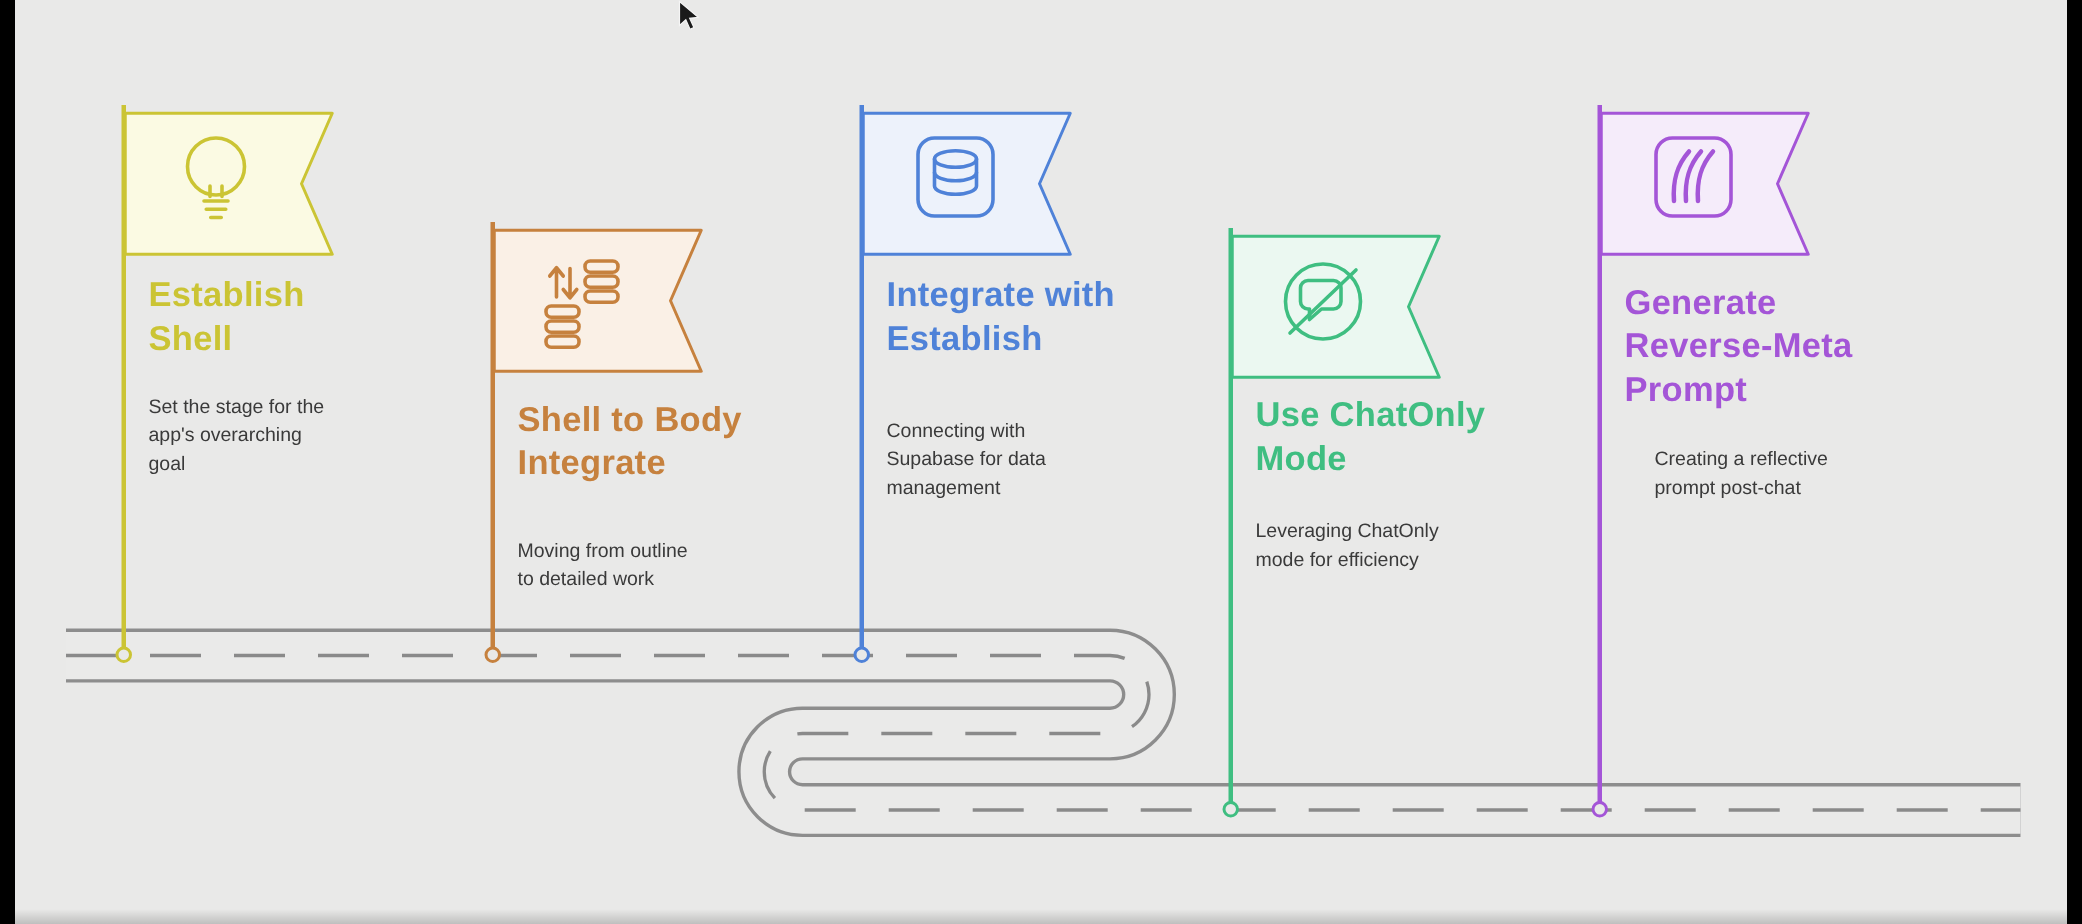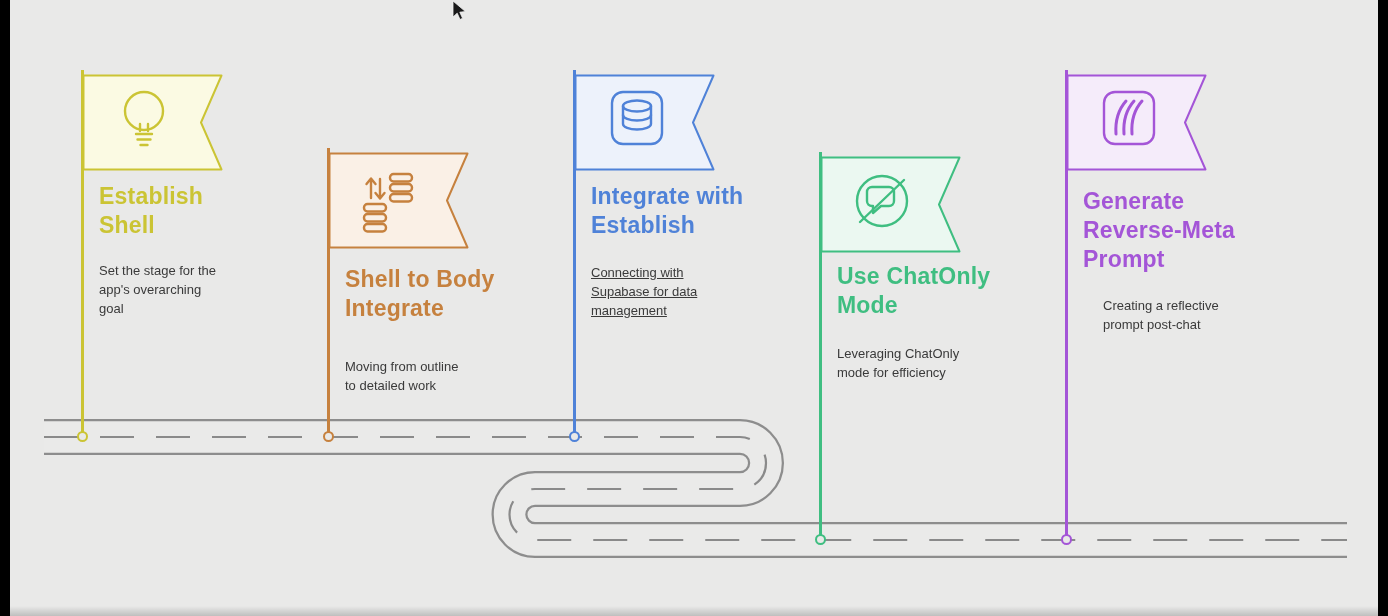--- a/index.html
+++ b/index.html
@@ -30,21 +30,21 @@
   .m1 { left:81px;  top:70px;  }
   .m1 .pole { height:368px; } .m1 .node { top:361px; }
   .m1 .title { top:112px; }   .m1 .desc { top:192px; }
 
   .m2 { left:327px; top:148px; }
   .m2 .pole { height:289px; } .m2 .node { top:283px; }
   .m2 .title { top:117px; }   .m2 .desc { top:197px;margin-top:13px; }
 
   .m3 { left:573px; top:70px; }
   .m3 .pole { height:368px; } .m3 .node { top:361px; }
-  .m3 .title { top:112px; }   .m3 .desc { top:194px;text-decoration:underline; }
+  .m3 .title { top:112px; }   .m3 .desc { top:208px; }
 
   .m4 { left:819px; top:152px; }
   .m4 .pole { height:388px; } .m4 .node { top:382px; }
   .m4 .title { top:110px; }   .m4 .desc { top:193px; }
 
   .m5 { left:1065px; top:70px; }
   .m5 .pole { height:470px; } .m5 .node { top:464px; }
   .m5 .title { top:117px; }   .m5 .desc { top:227px;margin-left:20px; }
 
   .flag svg .banner { fill:var(--tint); stroke:currentColor; stroke-width:2;

